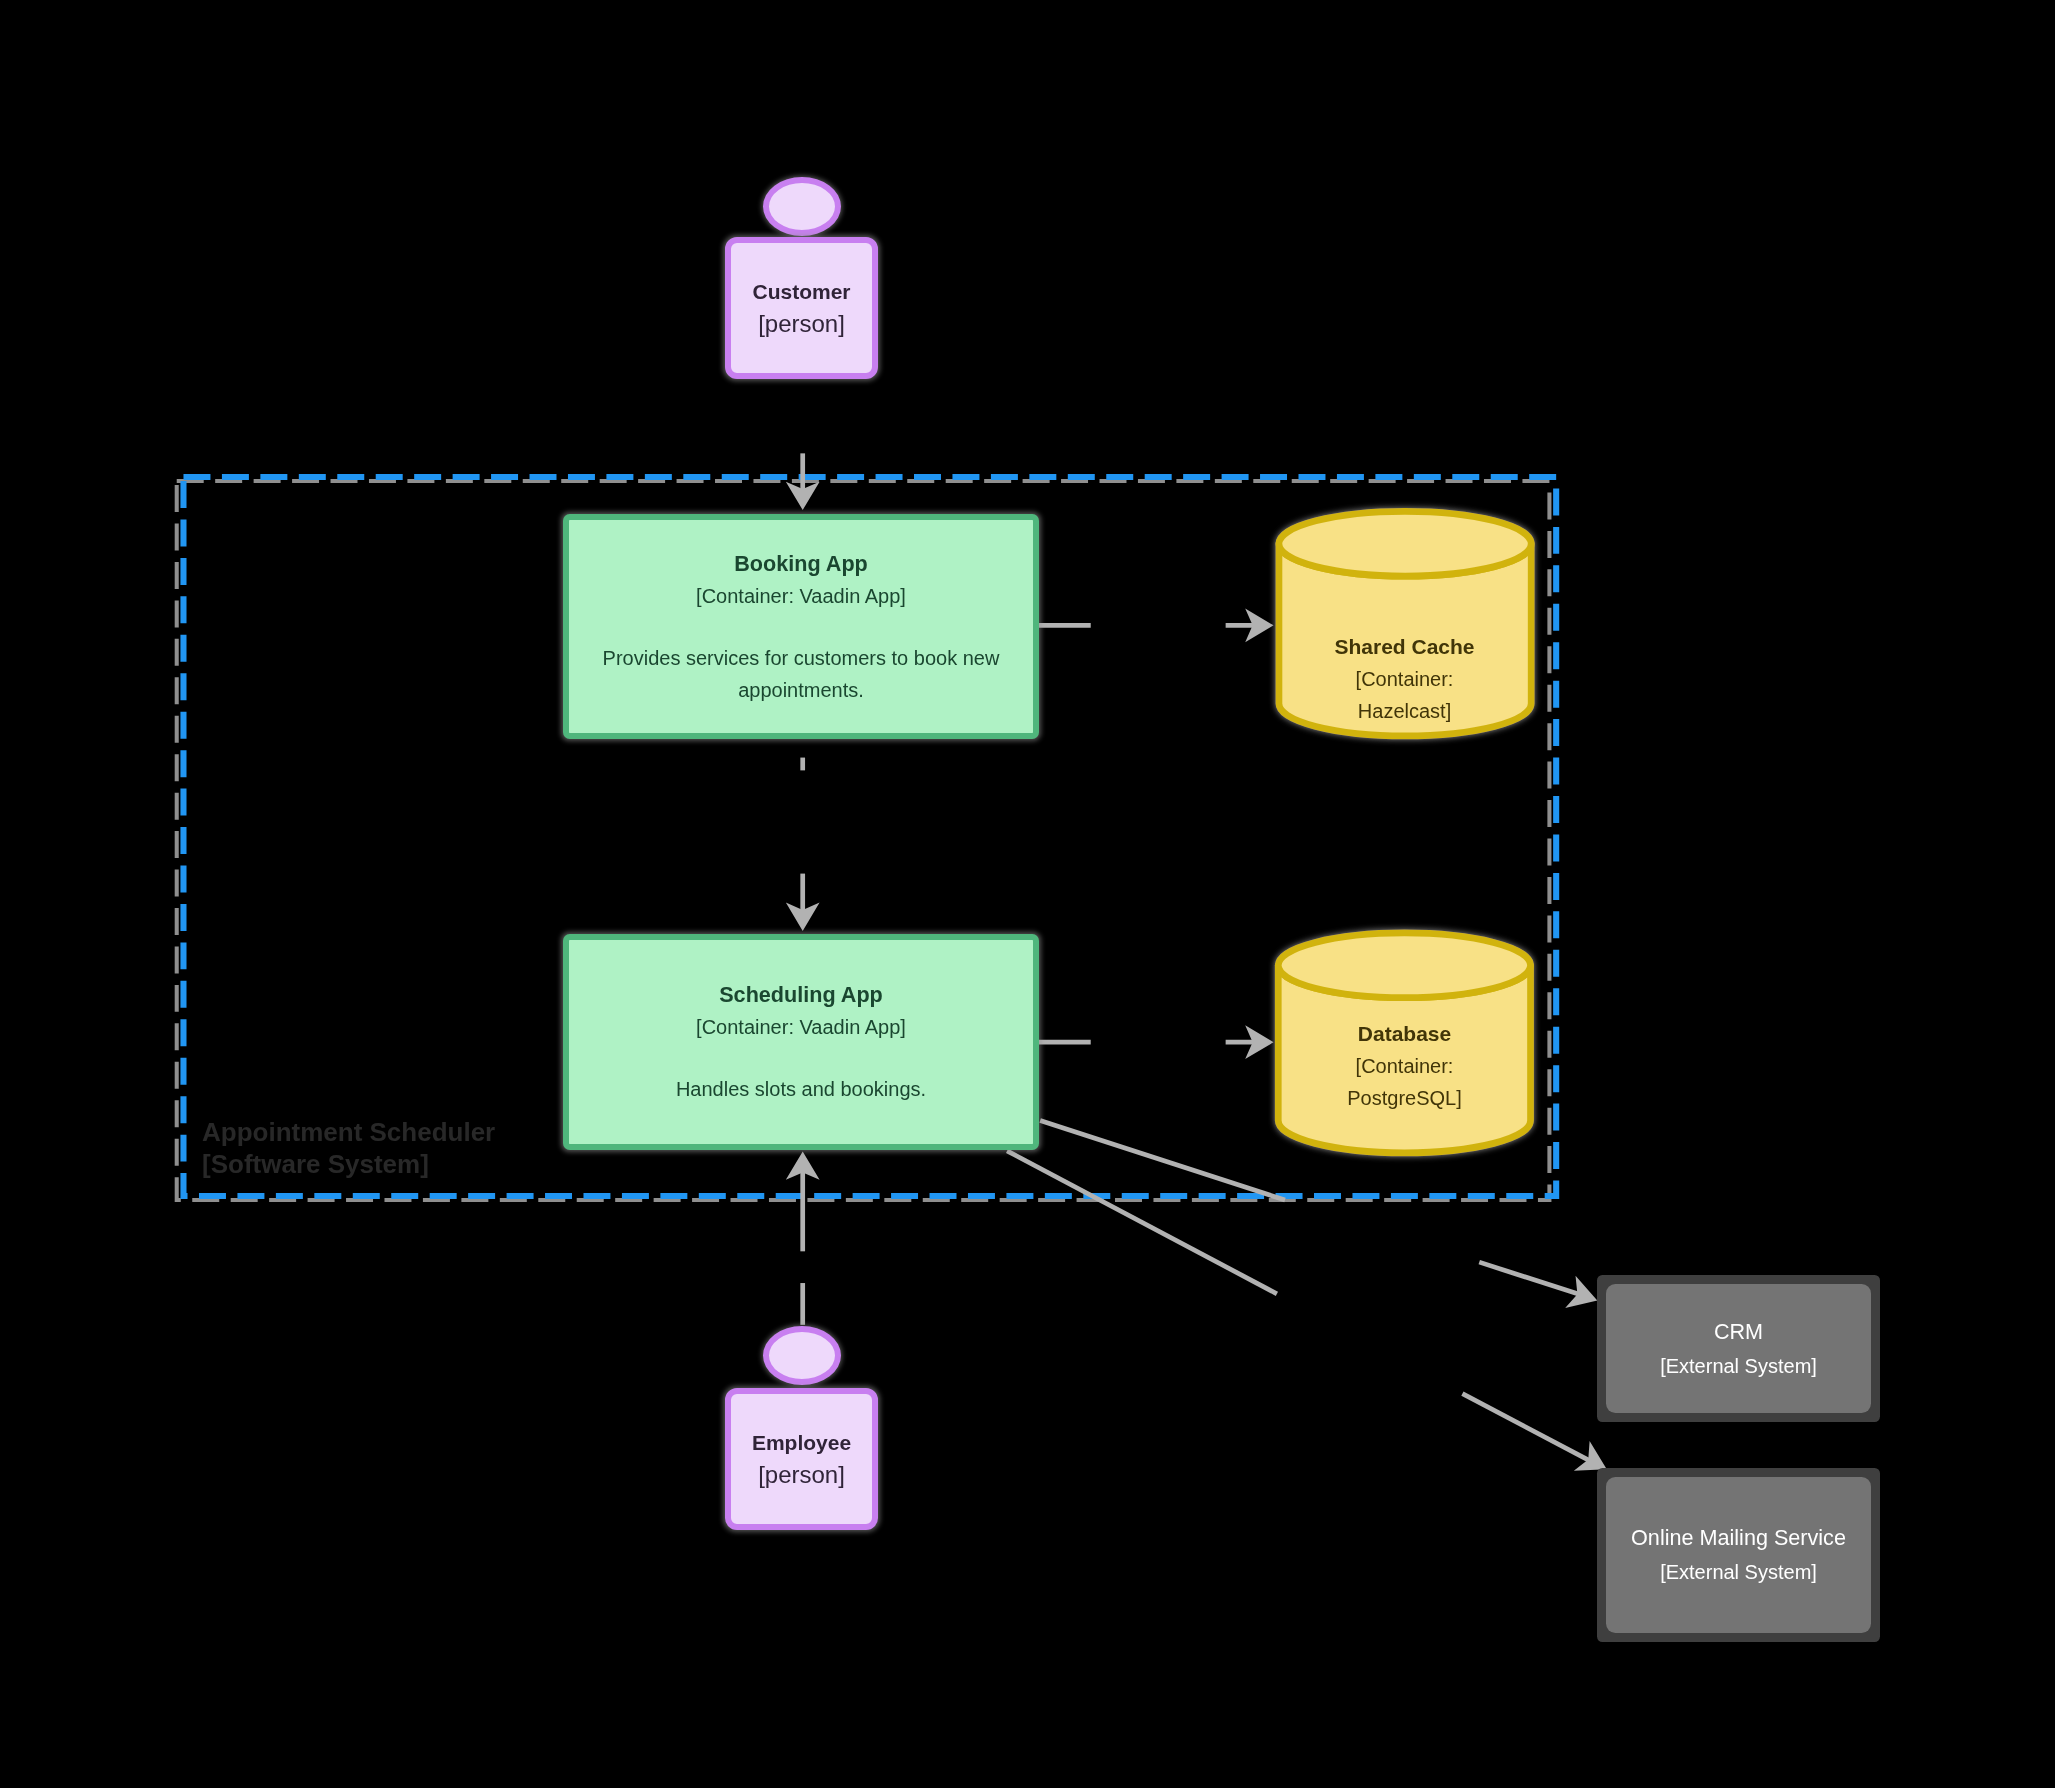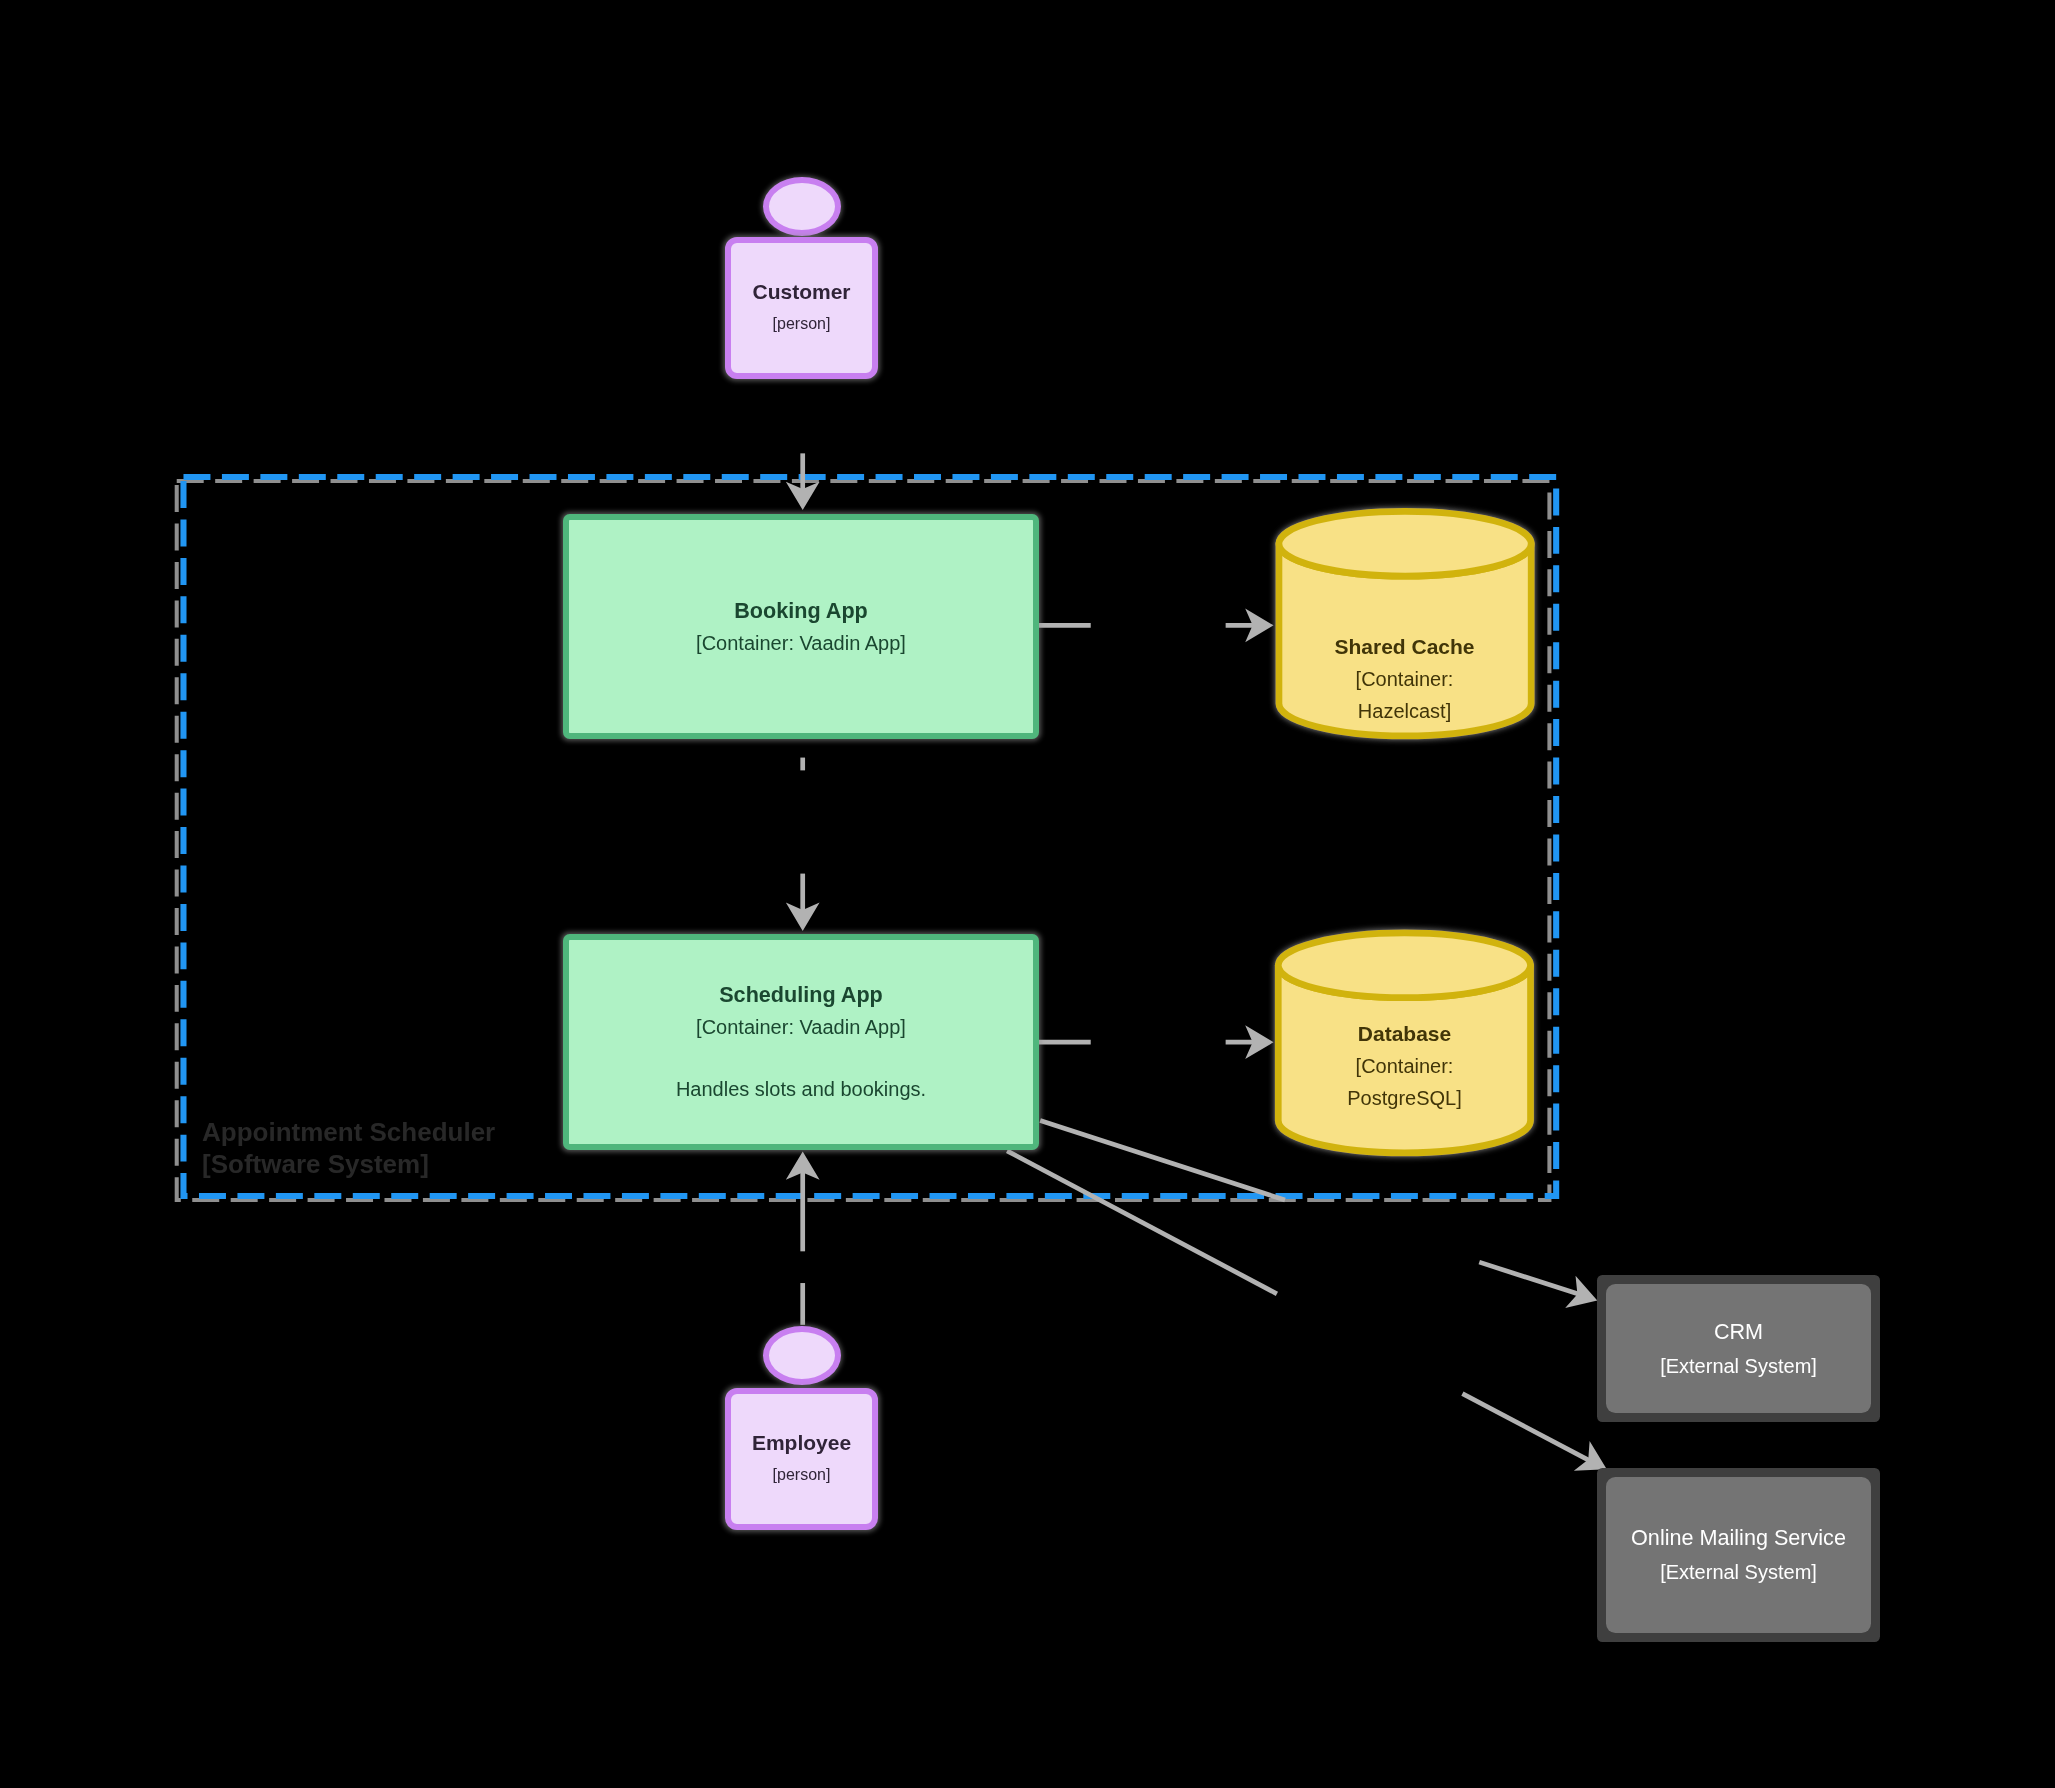--- a/index.html
+++ b/index.html
@@ -21,21 +21,21 @@
     box-shadow:0 0 5.4px 1.3px rgba(150,150,150,.55);
   }
   .person .pbox{
     position:absolute;left:0;width:153px;height:142px;box-sizing:border-box;
     background:#eed9fb;border:6px solid #c87ff0;border-radius:12px;
     display:flex;flex-direction:column;align-items:center;justify-content:center;
     color:#302438;text-align:center;line-height:32px;
     box-shadow:0 0 5.4px 1.3px rgba(150,150,150,.55);
   }
   .person .pname{font-size:21px;font-weight:700;}
-  .person .ptype{font-size:16px;}
+  .person .ptype{font-size:24px;}
 
   
   .cbox{
     position:absolute;box-sizing:border-box;
     background:#aff2c5;border:6px solid #4fb67c;border-radius:6.7px;
     display:flex;flex-direction:column;align-items:center;justify-content:center;
     color:#1a4730;text-align:center;line-height:32px;
     box-shadow:0 0 5.4px 1.3px rgba(150,150,150,.55);
   }
   .cbox .ctitle{font-size:21.6px;font-weight:700;}
@@ -147,20 +147,21 @@
     <div class="head"></div>
     <div class="pbox" style="top:62px;">
       <div class="pname">Employee</div>
       <div class="ptype">[person]</div>
     </div>
   </div>
 
   <div class="cbox" style="left:563px;top:514px;width:476px;height:225px;">
     <div class="ctitle">Booking App</div>
     <div class="cmeta">[Container: Vaadin App]</div>
+    <div class="cdesc">Provides services for customers to book new appointments.</div>
   </div>
 
   <div class="cbox" style="left:563px;top:934px;width:476px;height:216px;">
     <div class="ctitle">Scheduling App</div>
     <div class="cmeta">[Container: Vaadin App]</div>
     <div class="cdesc">Handles slots and bookings.</div>
   </div>
 
   <div class="cyl-label" style="left:1273px;top:602px;margin-top:29px;">
     <div class="ctitle">Shared Cache</div>

